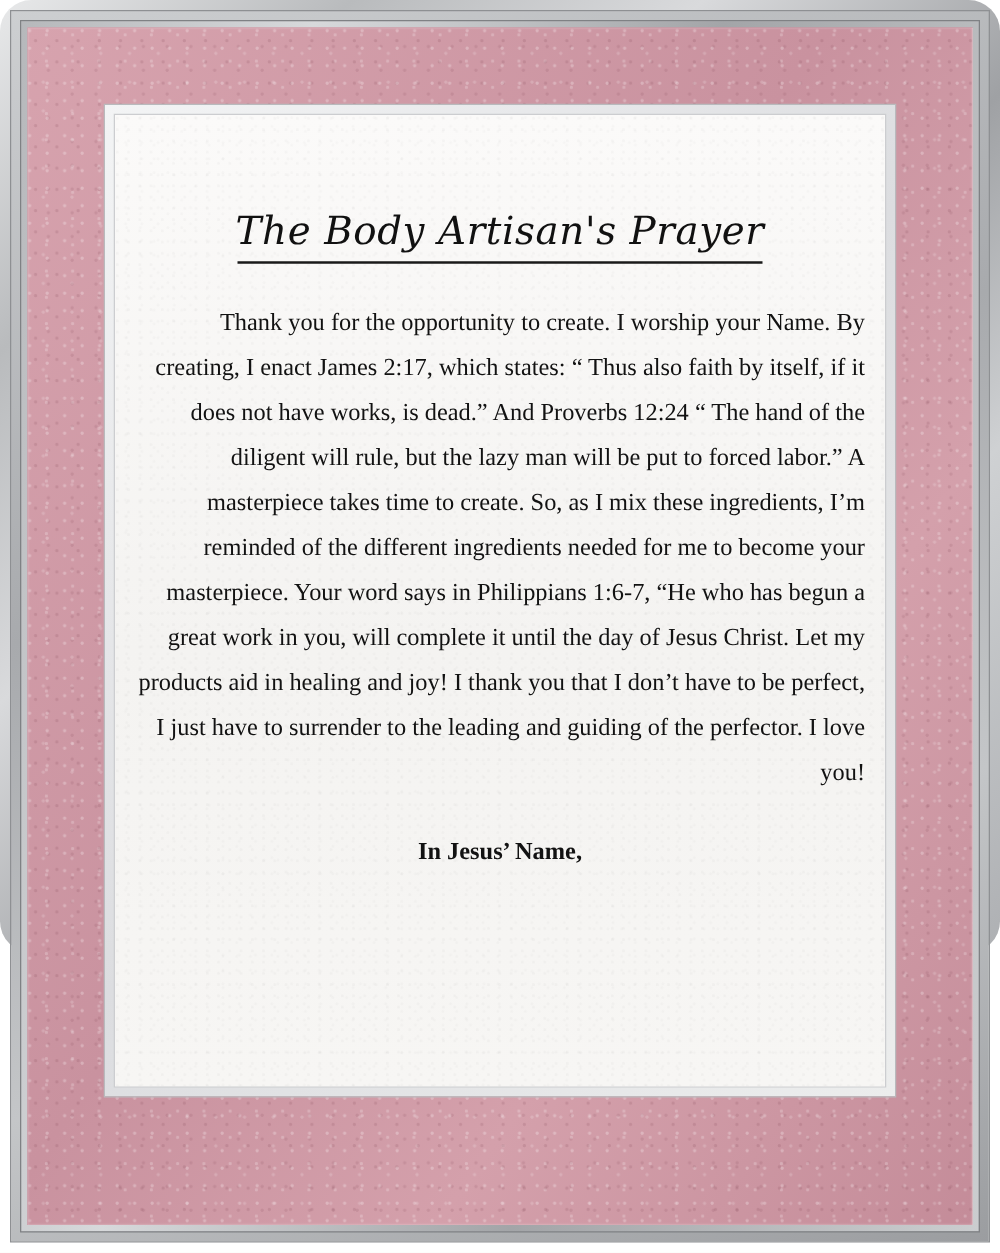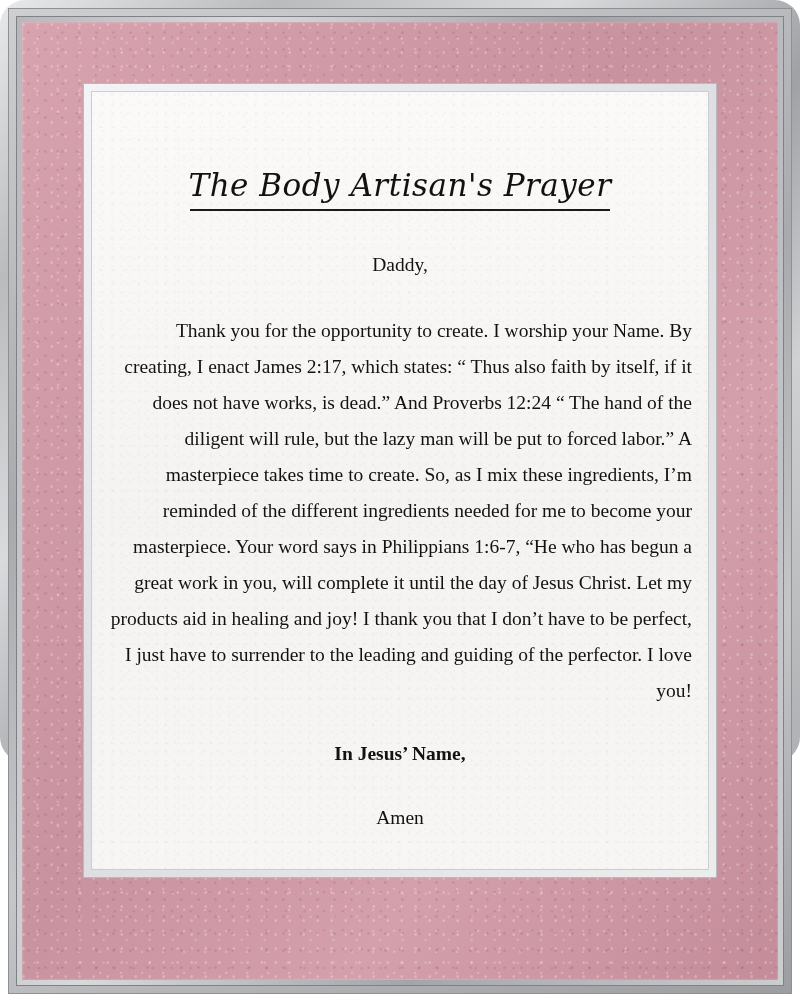--- a/index.html
+++ b/index.html
@@ -138,19 +138,17 @@
 
   <div id="mat">
     <div id="art-bevel">
       <div id="art-bevel-in"></div>
     </div>
 
     <div id="sheet">
       <h1 id="prayer-title">The Body Artisan's Prayer</h1>
       <div id="title-rule"></div>
 
-      <p id="salutation" class="body-text">Daddy,</p>
       <p id="prayer-body" class="body-text">Thank you for the opportunity to create. I worship your Name. By creating, I enact James 2:17, which states: “ Thus also faith by itself, if it does not have works, is dead.” And Proverbs 12:24 “ The hand of the diligent will rule, but the lazy man will be put to forced labor.” A masterpiece takes time to create. So, as I mix these ingredients, I’m reminded of the different ingredients needed for me to become your masterpiece. Your word says in Philippians 1:6-7, “He who has begun a great work in you, will complete it until the day of Jesus Christ. Let my products aid in healing and joy! I thank you that I don’t have to be perfect, I just have to surrender to the leading and guiding of the perfector. I love you!</p>
       <p id="closing" class="body-text">In Jesus’ Name,</p>
-      <p id="amen" class="body-text">Amen</p>
     </div>
   </div>
 </div>
 
 </body></html>

